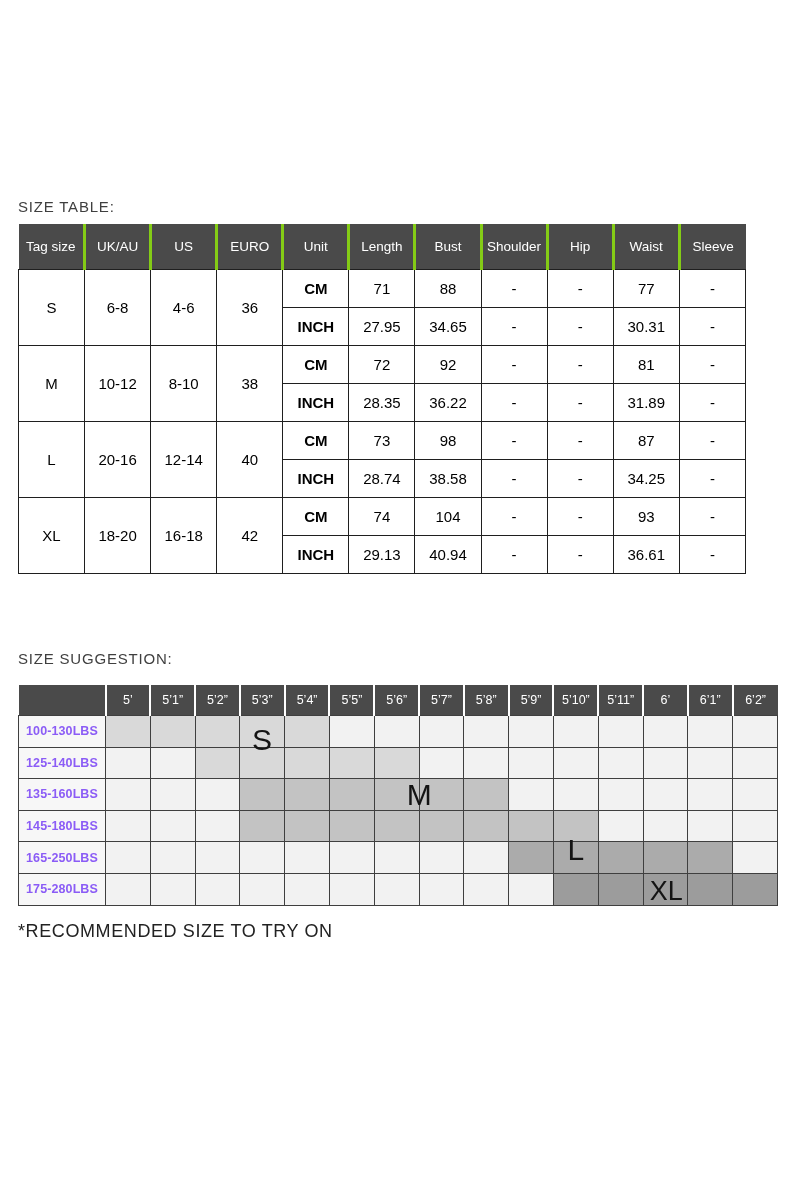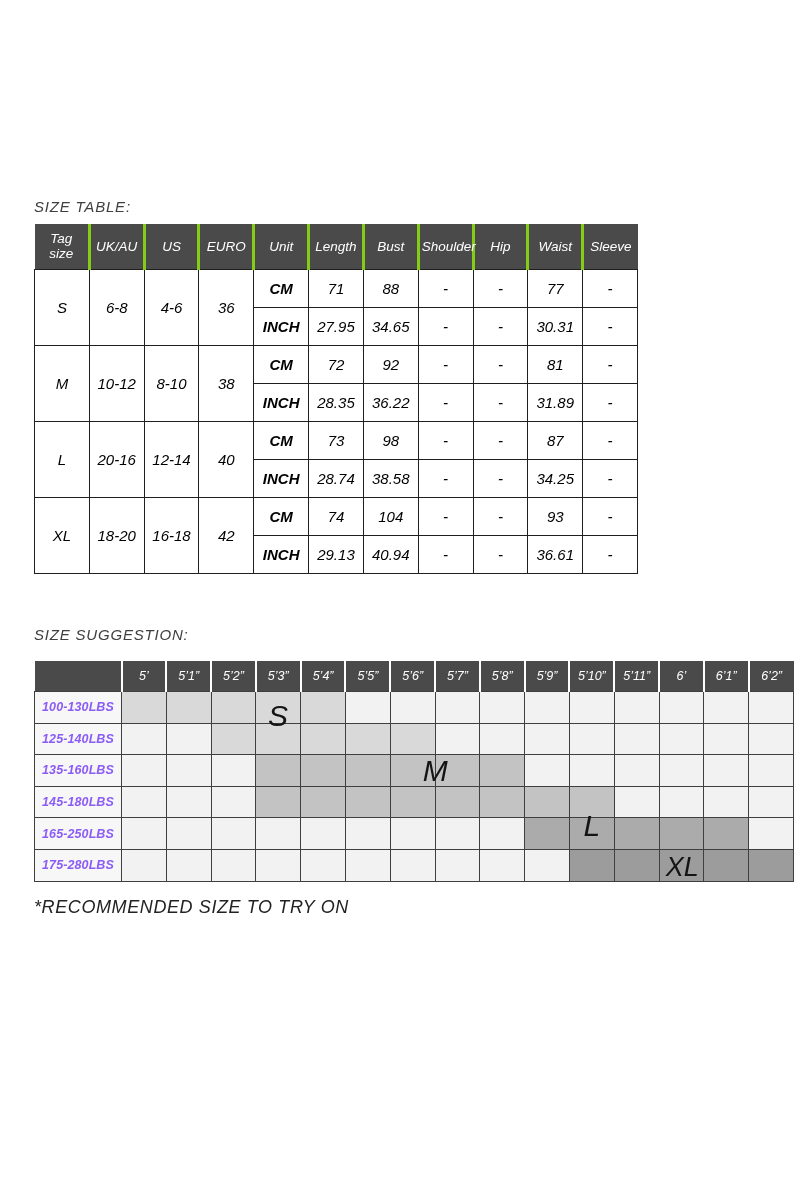--- a/index.html
+++ b/index.html
@@ -1,31 +1,31 @@
 <!DOCTYPE html>
 <html><head>
 <meta charset="utf-8">
 <style>
   * { box-sizing: border-box; }
   html,body { margin:0; padding:0; }
   body {
     width:800px; height:1200px; background:#ffffff;
     font-family:"Liberation Sans", sans-serif; color:#000;
   }
-  .content { padding:0 34px;font-style:italic; }
+  .content { padding:0 18px; }
   .top-spacer { height:198px; }
 
   .section-title {
     font-size:15px; color:#3f3f3f; letter-spacing:0.8px;
     font-weight:400; margin:0 0 9px 0;
   }
 
   
   table.size-table {
-    width:604px; border-collapse:collapse; table-layout:fixed;
+    width:728px; border-collapse:collapse; table-layout:fixed;
   }
   table.size-table thead th {
     background:#4a4a4a; color:#ffffff; font-weight:400;
     font-size:13.5px; height:45px; text-align:center; padding:0 2px;
   }
   table.size-table thead th + th { border-left:3px solid #84cc16; }
   table.size-table tbody td {
     border:1px solid #1f1f1f; text-align:center; vertical-align:middle;
     font-size:15px; height:38px; padding:0 2px; background:#fff;
   }
@@ -33,21 +33,21 @@
   td.range-cell{ font-size:16.5px; }
   td.euro-cell { font-size:17px; }
   td.unit-cell { font-size:13px; font-weight:600; }
 
   .remark {
     width:760px; text-align:right; font-size:13px; color:#3a3a3a;
     margin-top:14px; letter-spacing:0.2px;
   }
 
   
-  .suggestion-block { margin-top:52px; }
+  .suggestion-block { margin-top:76px; }
   .suggestion-title { margin-bottom:18px; }
   .grid-wrap { position:relative; width:760px; }
 
   table.suggest-table {
     width:760px; border-collapse:collapse; table-layout:fixed;
   }
   table.suggest-table col.label-col { width:87px; }
   table.suggest-table thead th {
     background:#4a4a4a; color:#ffffff; font-weight:400;
     font-size:12.5px; height:31px; text-align:center; padding:0;

